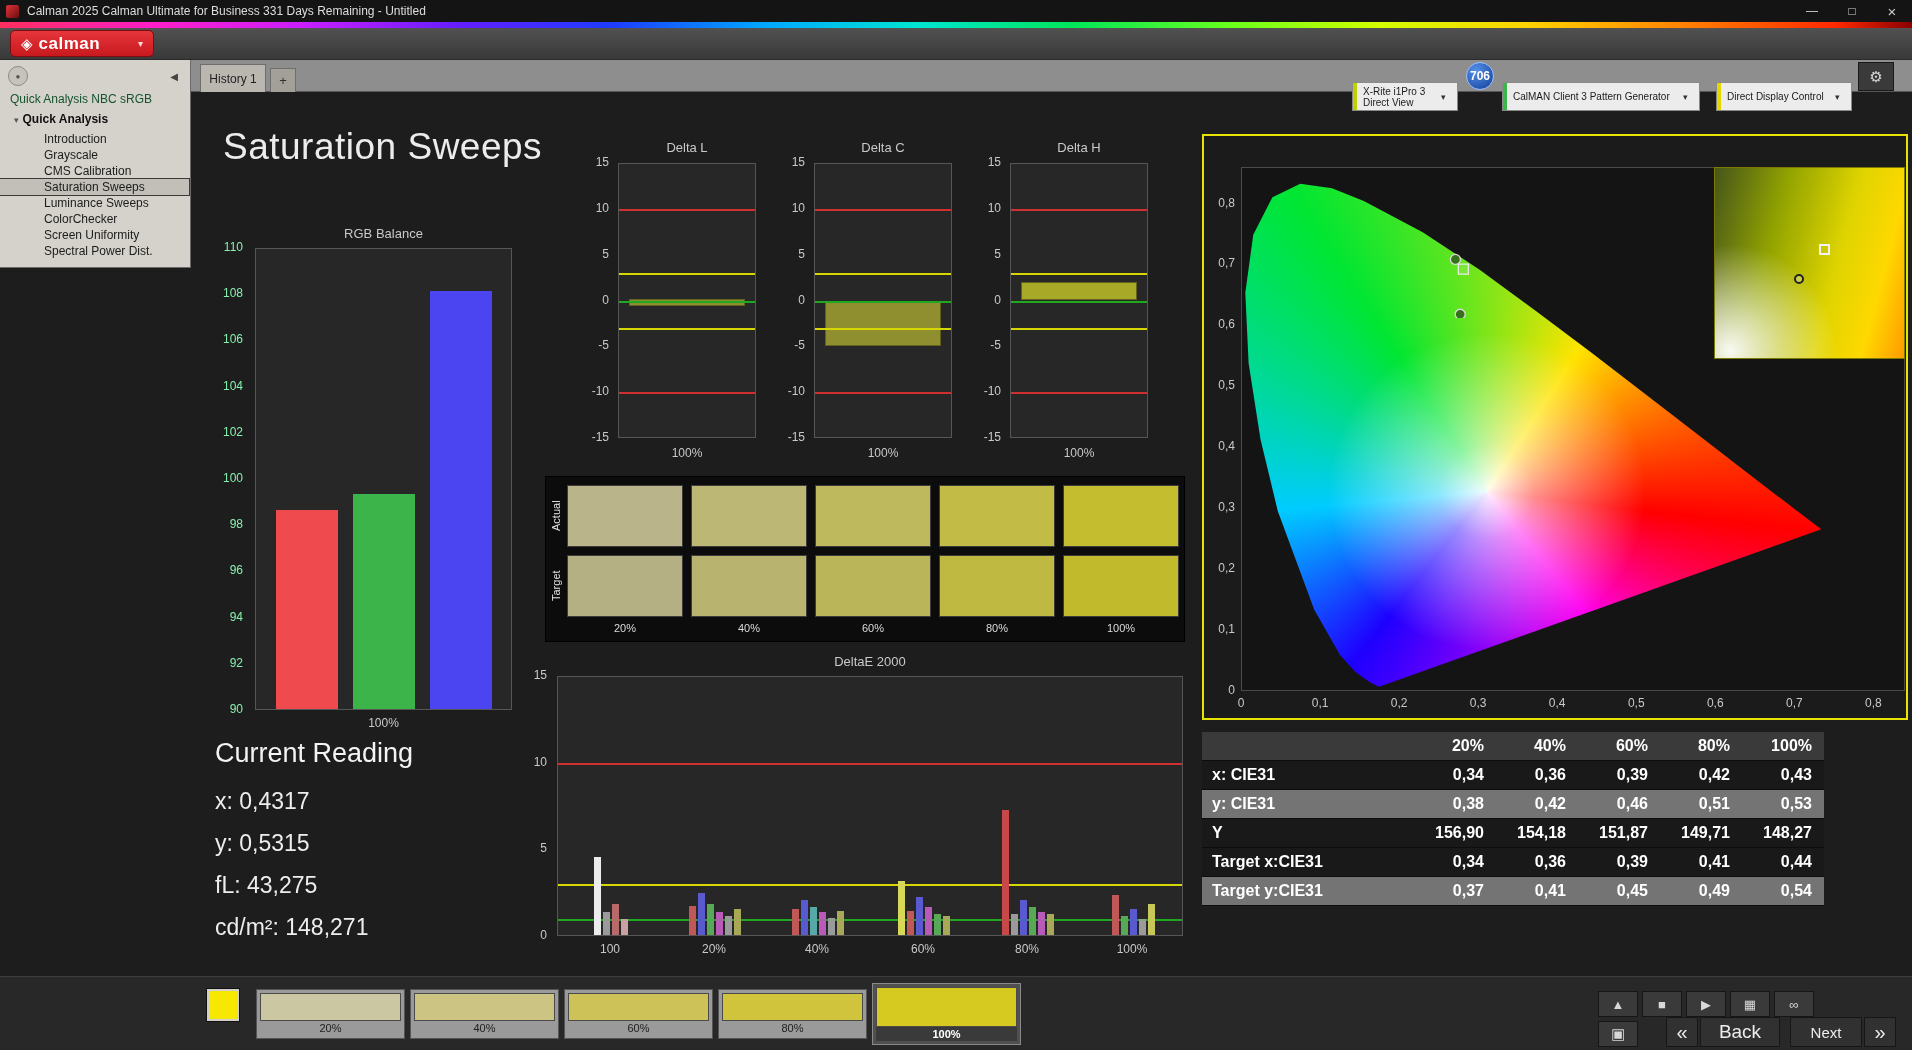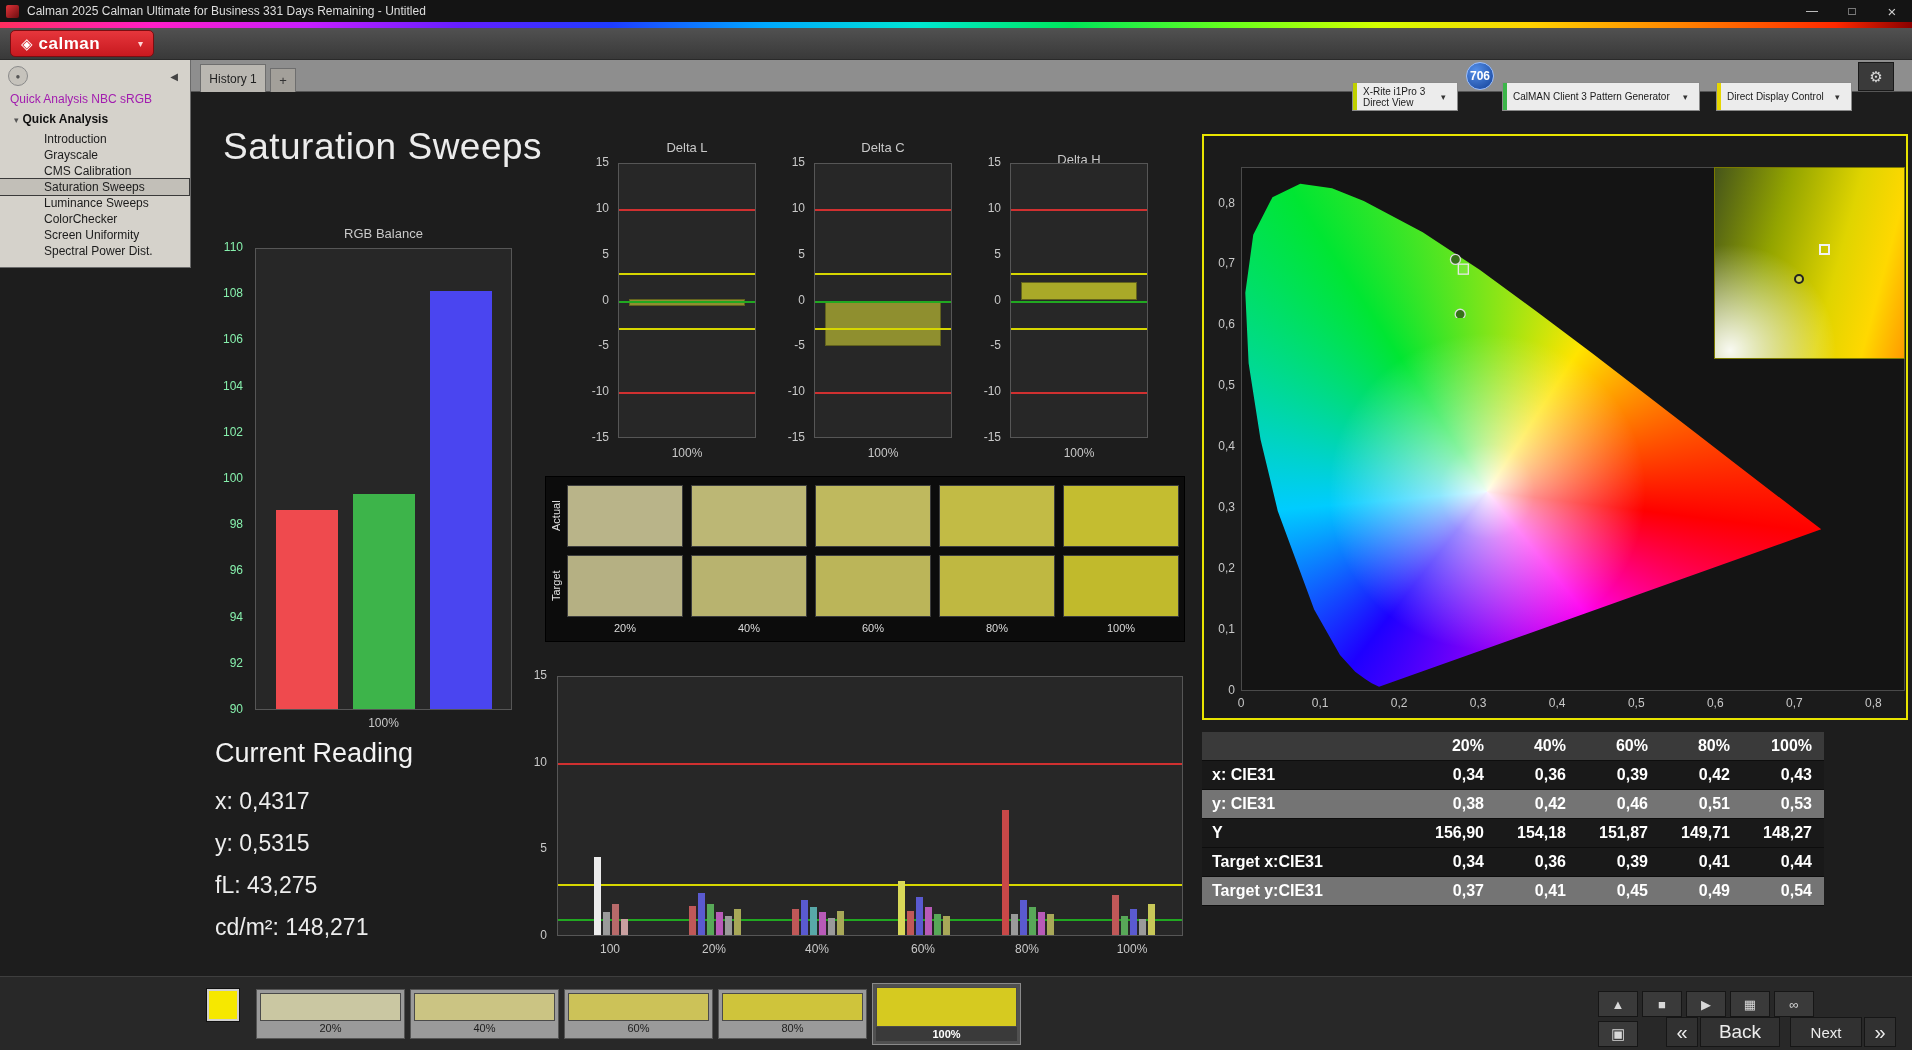--- a/index.html
+++ b/index.html
@@ -37,41 +37,41 @@
   #dd-meter{left:1352px;width:106px;}
   #badge{position:absolute;left:1466px;top:2px;width:28px;height:28px;border-radius:50%;border:1px solid #9cc0ff;color:#fff;font-size:12px;font-weight:bold;display:flex;align-items:center;justify-content:center;background:radial-gradient(circle at 35% 30%,#5590ea,#123f95);}
   #dd-pattern{left:1502px;width:198px;}
   #dd-display{left:1716px;width:136px;}
   #gear{position:absolute;left:1858px;top:2px;width:36px;height:29px;background:#3a3a3a;border:1px solid #191919;color:#d8d8d8;font-size:15px;display:flex;align-items:center;justify-content:center;}
 
   
   #sidebar{left:0;top:60px;width:191px;height:208px;background:#d5d2cb;border-right:1px solid #6a6a6a;border-bottom:1px solid #6a6a6a;}
   #sb-circle{position:absolute;left:8px;top:6px;width:20px;height:20px;border-radius:50%;background:#c6c3bc;border:1px solid #8a8a8a;color:#555;font-size:8px;display:flex;align-items:center;justify-content:center;}
   #sb-collapse{position:absolute;left:164px;top:6px;width:20px;height:20px;font-size:10px;color:#444;display:flex;align-items:center;justify-content:center;}
-  #sb-header{position:absolute;left:10px;top:32px;font-size:12px;color:#a21caf;white-space:nowrap;}
+  #sb-header{position:absolute;left:10px;top:32px;font-size:12px;color:#14532d;white-space:nowrap;}
   #sb-root{position:absolute;left:14px;top:52px;font-size:12px;font-weight:bold;color:#101010;}
   .tw{font-size:9px;margin-right:4px;color:#555;font-weight:normal;}
   #sb-items{position:absolute;left:0;top:71px;right:1px;}
   .side-item{padding:1px 0 1px 44px;font-size:12px;color:#1c1c1c;line-height:14px;}
   .side-item.selected{background:#c2bfb8;outline:1px solid #3a3a3a;}
 
   
   #page-title{left:223px;top:126px;font-size:37px;font-weight:300;color:#ececec;letter-spacing:.5px;}
 
   
   #rgb-title{left:255px;top:226px;width:257px;text-align:center;font-size:13px;color:#c9c9c9;}
   #rgb-yaxis{left:209px;top:248px;width:40px;height:462px;}
   #rgb-yaxis .tick{position:absolute;right:6px;font-size:12px;color:#86efac;}
   #rgb-plot{left:255px;top:248px;width:257px;height:462px;background:#272727;border:1px solid #565656;}
   .vbar{position:absolute;bottom:0;}
   #rgb-xlabel{left:255px;top:716px;width:257px;text-align:center;font-size:12px;color:#c9c9c9;}
 
   
   .dtitle{width:138px;text-align:center;font-size:13px;color:#c9c9c9;top:140px;}
-  #dl-title{left:618px;} #dc-title{left:814px;} #dh-title{left:1010px;margin-top:12px;}
+  #dl-title{left:618px;} #dc-title{left:814px;} #dh-title{left:1010px;}
   .dyaxis{top:163px;width:38px;height:275px;}
   #dl-yaxis{left:576px;} #dc-yaxis{left:772px;} #dh-yaxis{left:968px;}
   .dyaxis .tick{position:absolute;right:5px;font-size:12px;color:#c9c9c9;}
   .dplot{top:163px;width:138px;height:275px;background:#272727;border:1px solid #565656;}
   #dl-plot{left:618px;} #dc-plot{left:814px;} #dh-plot{left:1010px;}
   .dxlabel{top:446px;width:138px;text-align:center;font-size:12px;color:#c9c9c9;}
   #dl-xlabel{left:618px;} #dc-xlabel{left:814px;} #dh-xlabel{left:1010px;}
   .hline{position:absolute;left:0;right:0;height:2px;}
   .dbar{position:absolute;left:10px;right:10px;border:1px solid #62621e;}
 
@@ -318,20 +318,21 @@
       </div>
     <div id="sw-collabels">
         <div class="sw-lab">20%</div>
         <div class="sw-lab">40%</div>
         <div class="sw-lab">60%</div>
         <div class="sw-lab">80%</div>
         <div class="sw-lab">100%</div>
       </div>
   </div>
 
+  <div id="de-title">DeltaE 2000</div>
   <div id="de-yaxis">
       <div class="tick" style="top: -8px;">15</div>
       <div class="tick" style="top: 78.6667px;">10</div>
       <div class="tick" style="top: 165.333px;">5</div>
       <div class="tick" style="top: 252px;">0</div>
     </div>
   <div id="de-plot">
       <div class="hline" style="top: 85.6667px; background: rgb(208, 48, 48);"></div>
       <div class="hline" style="top: 207px; background: rgb(214, 214, 0);"></div>
       <div class="hline" style="top: 241.667px; background: rgb(33, 168, 33);"></div>

